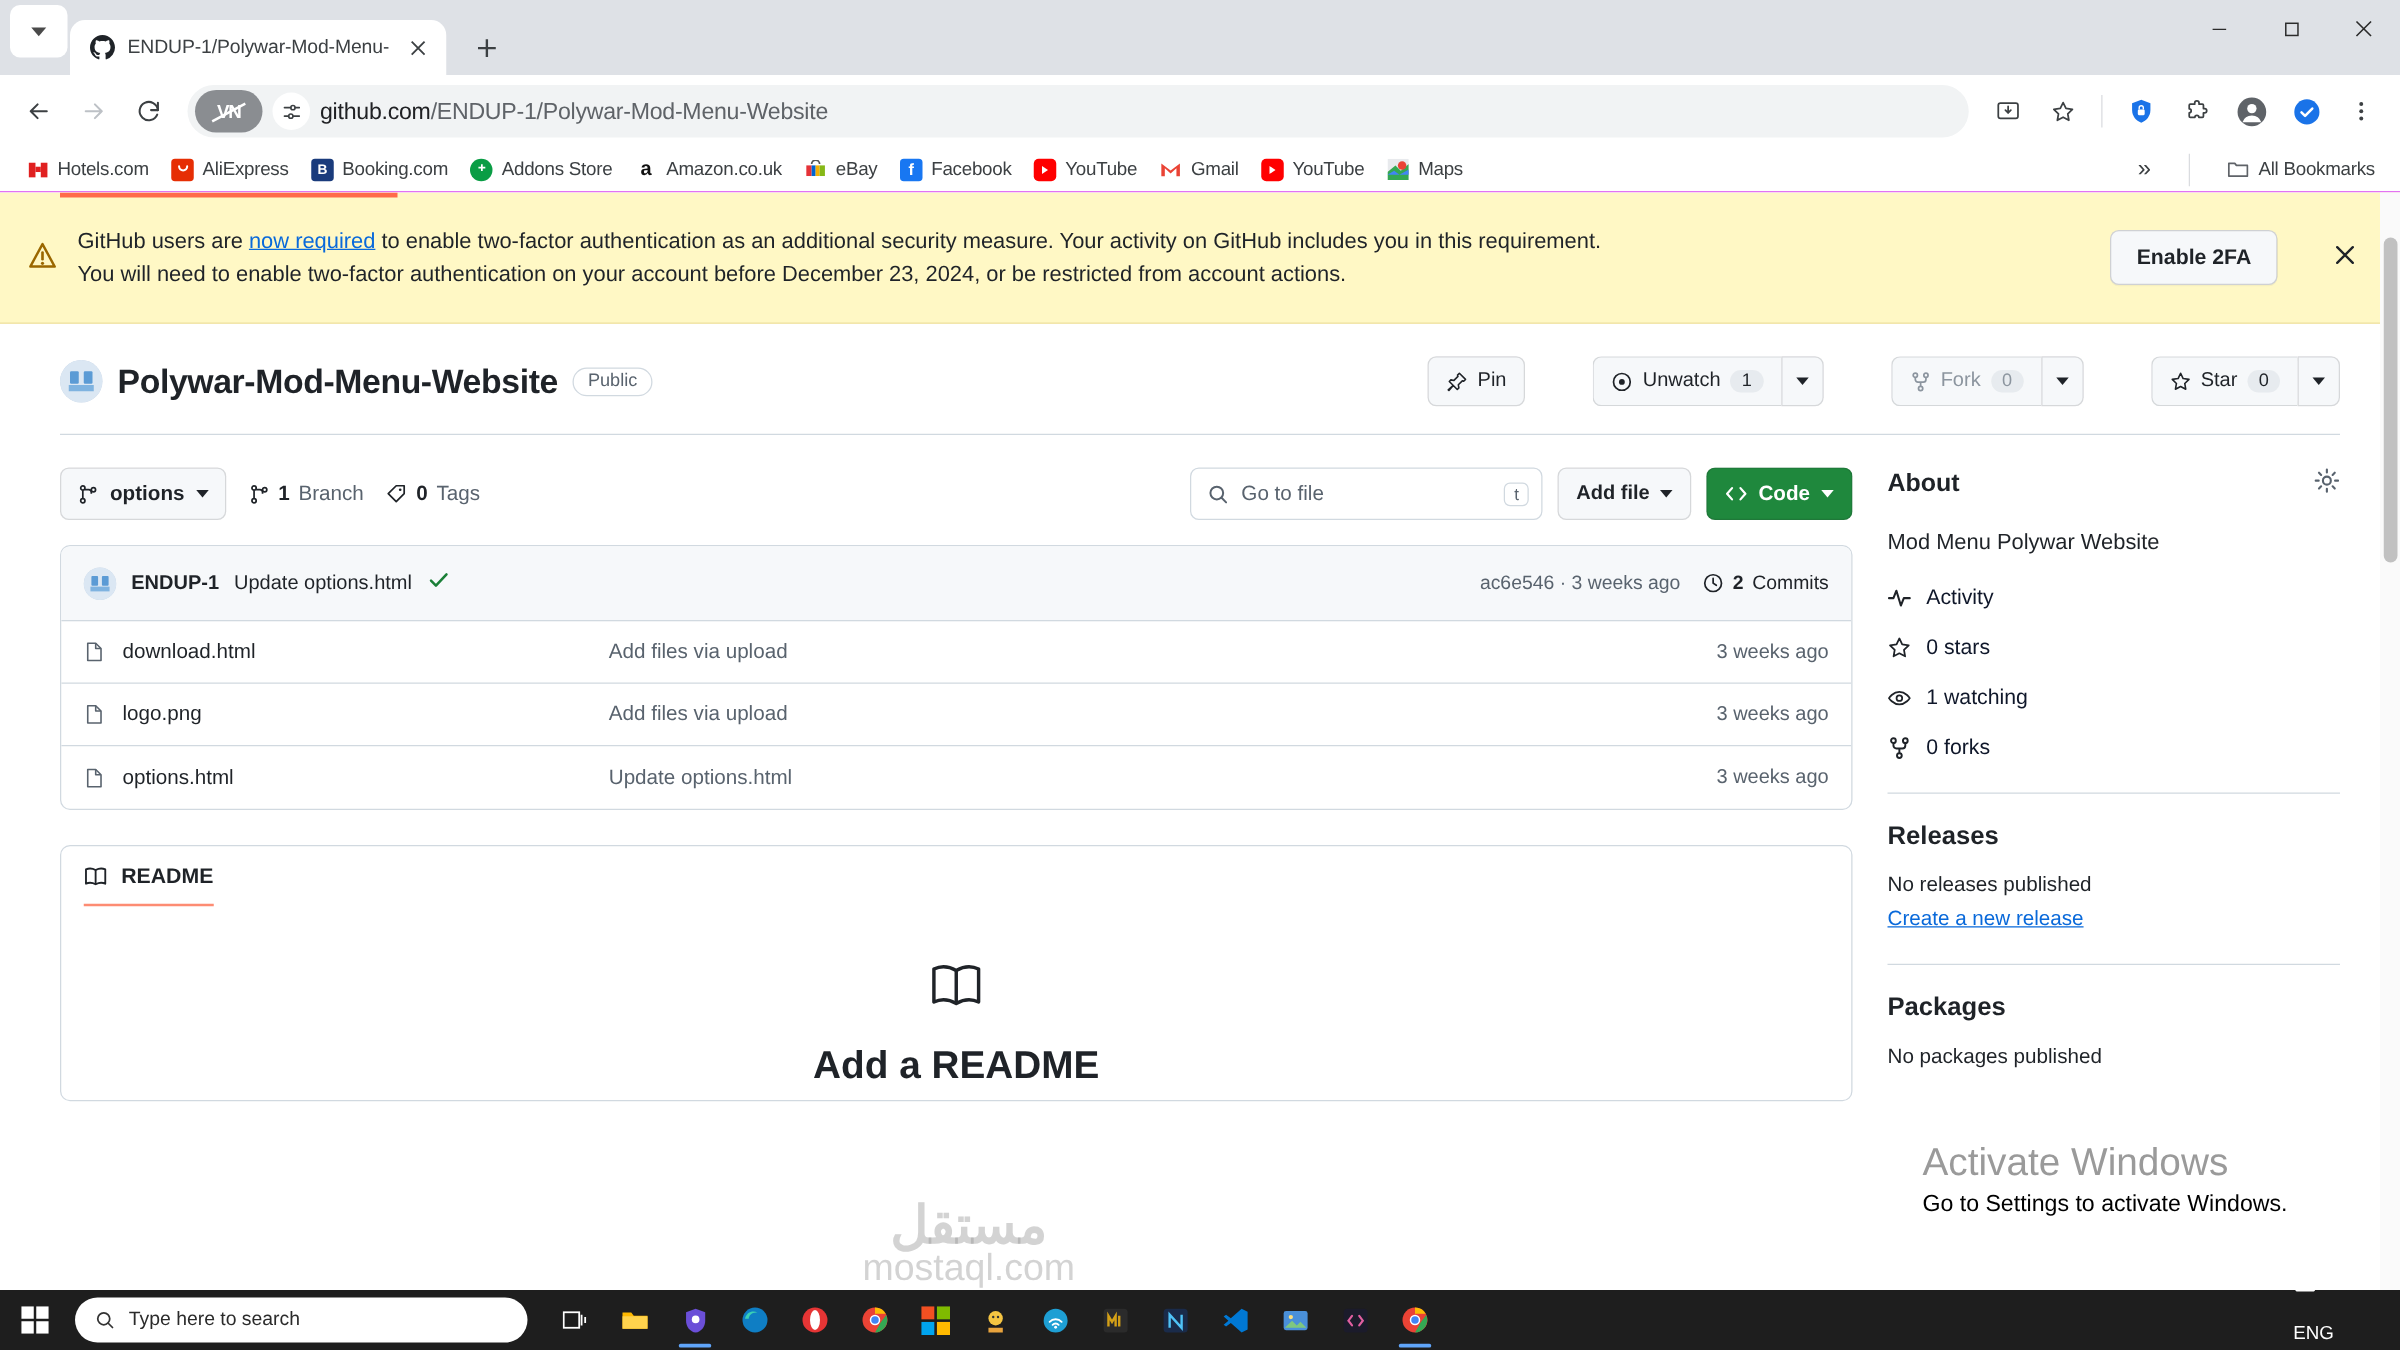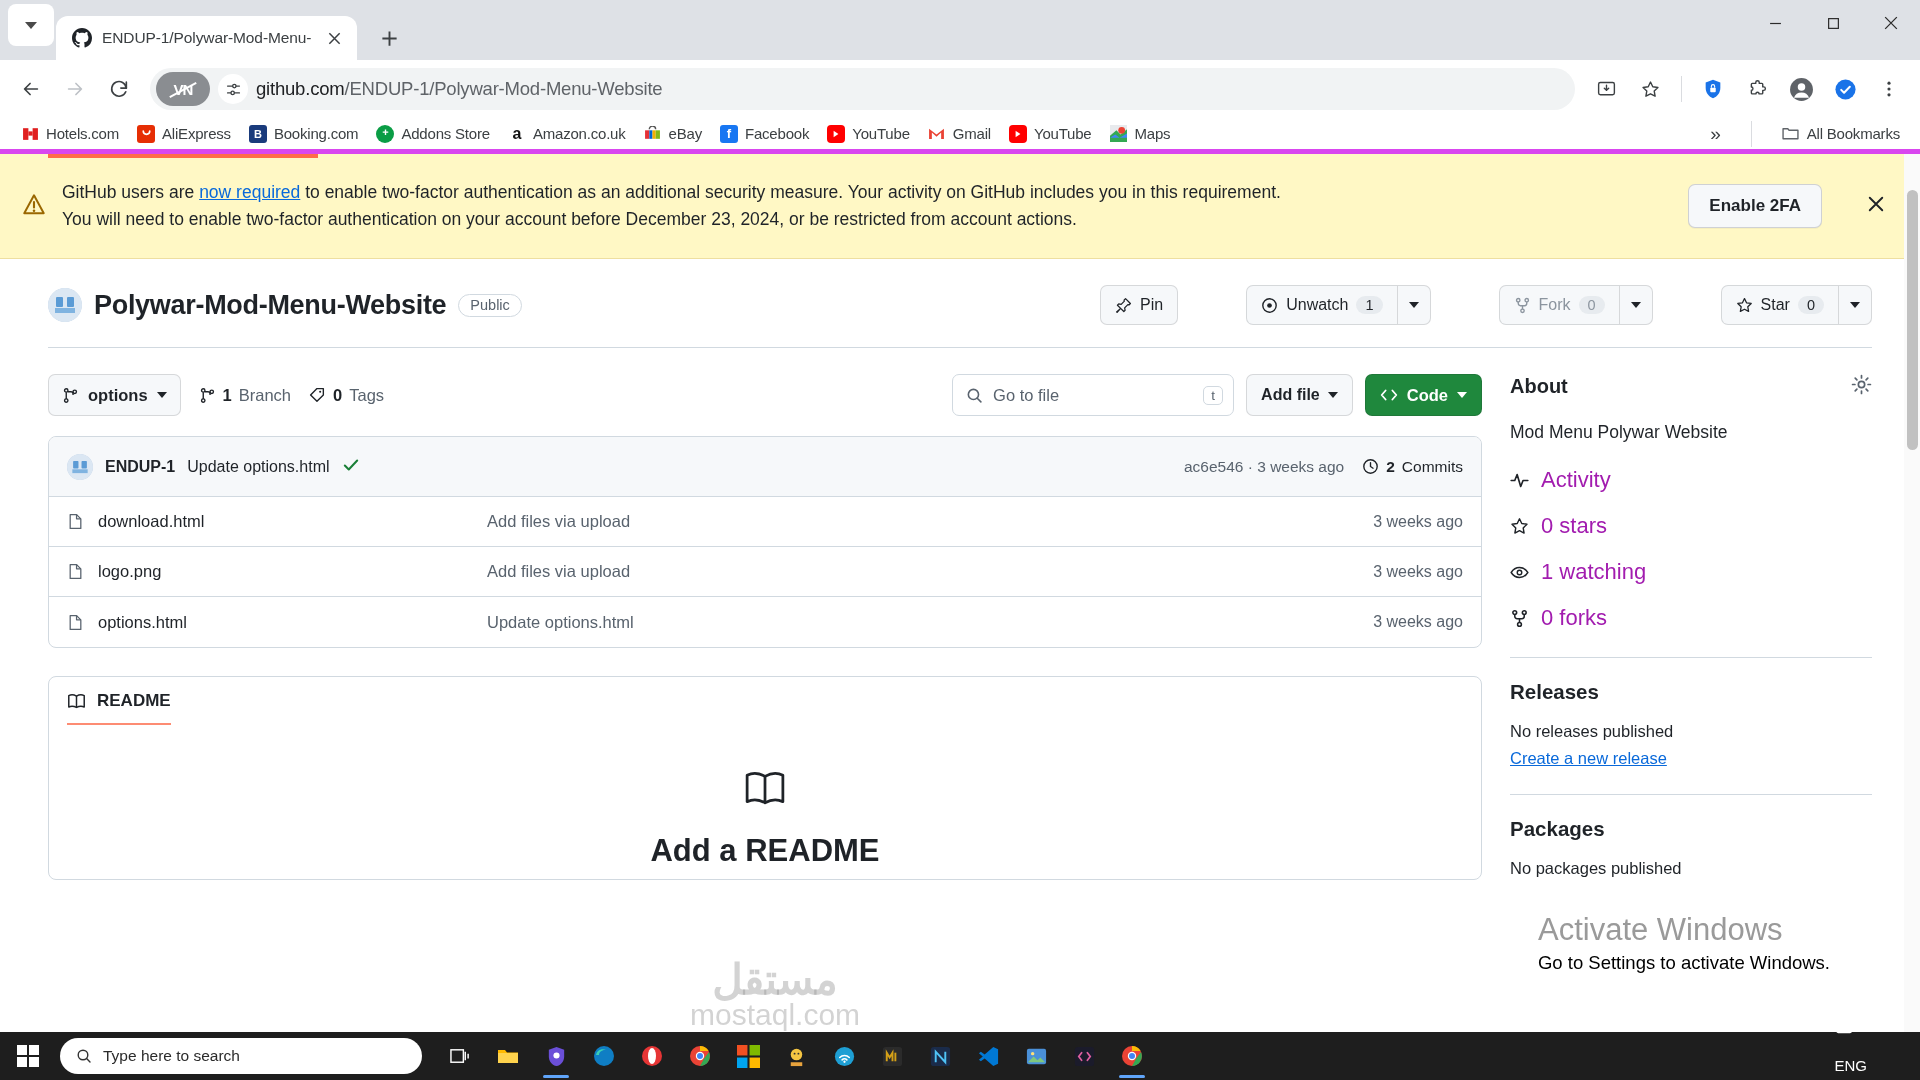--- a/index.html
+++ b/index.html
@@ -62,21 +62,21 @@
     display:flex;align-items:center;justify-content:center; flex:0 0 30px;
   }
   .url-text { font-size: 18.5px; color: #202124; white-space: nowrap; letter-spacing:-0.2px;}
   .url-text .dim { color: #5f6368; }
   .tb-right { display: flex; align-items: center; gap: 2px; }
   .tb-sep { width:1px; height:26px; background:#dadce0; margin:0 8px; }
 
   
   .bookmarks {
     height: 36px; background: #fff; display: flex; align-items: center;
-    padding: 0 12px; gap: 0px; border-bottom: 5px solid #d946ef;
+    padding: 0 12px; gap: 0px; border-bottom: 1px solid #d946ef;
   }
   .bm { display: flex; align-items: center; gap: 7px; padding: 4px 9px; border-radius: 5px; white-space: nowrap;}
   .bm-label { font-size: 15px; color: #3c4043; letter-spacing:-0.2px;}
   .bm-ico { width: 18px; height: 18px; flex:0 0 18px; display:flex;align-items:center;justify-content:center; font-size:13px; border-radius:3px;}
   .bm-overflow { margin-left:auto; display:flex; align-items:center; gap:14px; }
   .all-bm { display:flex; align-items:center; gap:8px; padding:4px 8px; }
 
   
   .viewport { flex: 1; position: relative; overflow: hidden; background:#fff; }
   .progress { position:absolute; top:0; left:48px; width:270px; height:4px; background:#ff6b4a; z-index:30;}
@@ -106,21 +106,21 @@
   }
   .repo-avatar {
     width: 34px; height: 34px; border-radius: 50%; background:#c8d7e8; overflow:hidden;
     margin-right: 12px; flex:0 0 34px; position:relative;
   }
   .repo-name { font-size: 27px; font-weight: 600; color: #1f2328; letter-spacing:-0.3px;}
   .vis-badge {
     margin-left: 12px; border: 1px solid #d1d9e0; border-radius: 999px;
     padding: 2px 11px 3px; font-size: 14.5px; color: #59636e;
   }
-  .repo-actions { margin-left: auto; display: flex; align-items: flex-start; gap: 24px;}
+  .repo-actions { margin-left: auto; display: flex; align-items: flex-start; gap: 10px;}
   .btn {
     display: flex; align-items: center; gap: 8px; border: 1px solid rgba(31,35,40,.15);
     background: #f6f8fa; border-radius: 7px; padding: 8px 14px; font-size: 16px;
     color: #1f2328; font-weight: 500; height: 40px; white-space: nowrap;
   }
   .btn.dim { color:#8c959f; }
   .btn-grp { display:flex; align-items:center;margin-left:44px; }
   .btn-grp .btn:first-child { border-radius: 7px 0 0 7px; border-right: none;}
   .btn-grp .btn.caret { border-radius: 0 7px 7px 0; padding: 8px 11px; }
   .count-pill { background: rgba(175,184,193,.2); border-radius: 999px; padding: 1px 9px; font-size: 14.5px;}
@@ -184,21 +184,21 @@
   }
   .readme-body { text-align:center; padding: 42px 0 10px; }
   .readme-big { font-size:31px; font-weight:600; color:#1f2328; margin-top:18px;}
 
   
   .side-h { display:flex; align-items:center; }
   .side-title { font-size:20px; font-weight:600; color:#1f2328; }
   .side-gear { margin-left:auto; }
   .side-desc { font-size:17.5px; color:#1f2328; margin-top:20px; line-height:1.5;}
   .side-links { margin-top: 22px; display:flex; flex-direction:column; gap:20px;}
-  .side-link { display:flex; align-items:center; gap:12px; font-size:22px; color:#a21caf;}
+  .side-link { display:flex; align-items:center; gap:12px; font-size:17px; color:#0f172a;}
   .side-hr { height:1px; background:#d1d9e0; margin: 26px 0 22px; }
   .side-sec-t { font-size:20.5px; font-weight:600; color:#1f2328;}
   .side-p { font-size:16.5px; color:#1f2328; margin-top:18px;}
   .side-a { font-size:16.5px; color:#0969da; text-decoration:underline; display:inline-block; margin-top:8px;}
 
   
   .wm-activate {
     position:absolute; right: 90px; bottom: 58px; text-align:left;
     color:#8a8a8a; pointer-events:none; z-index: 5;
   }

